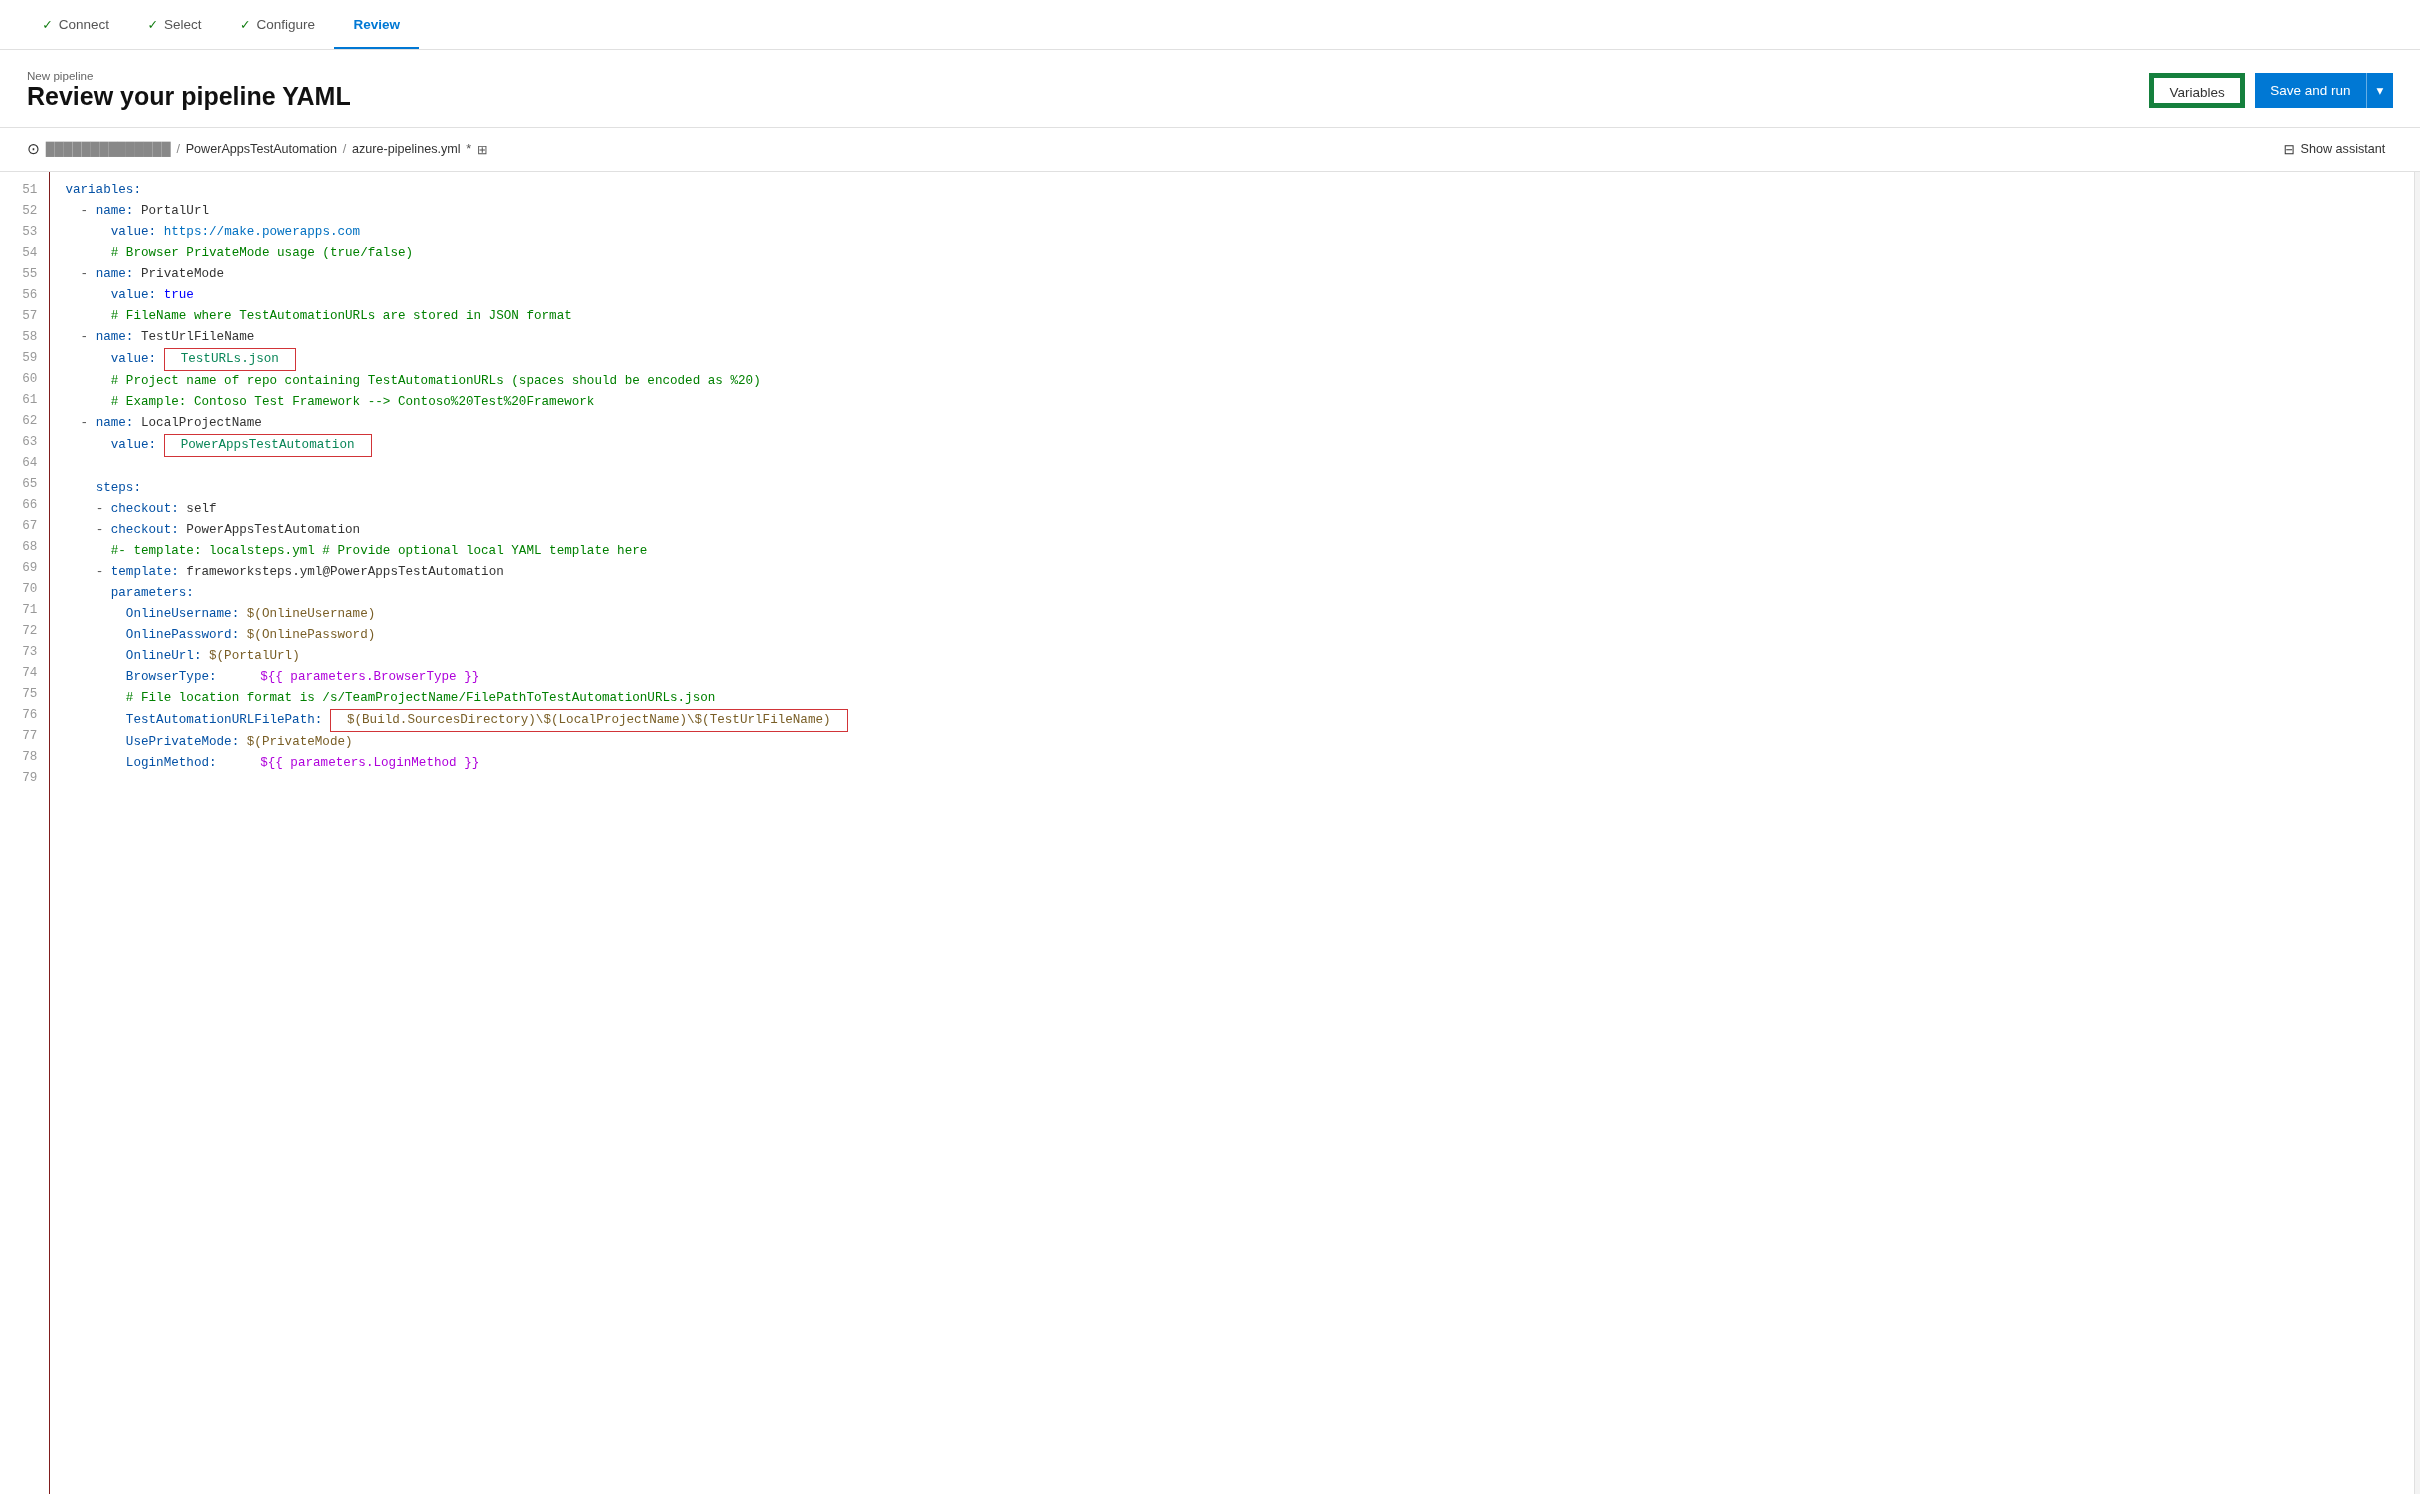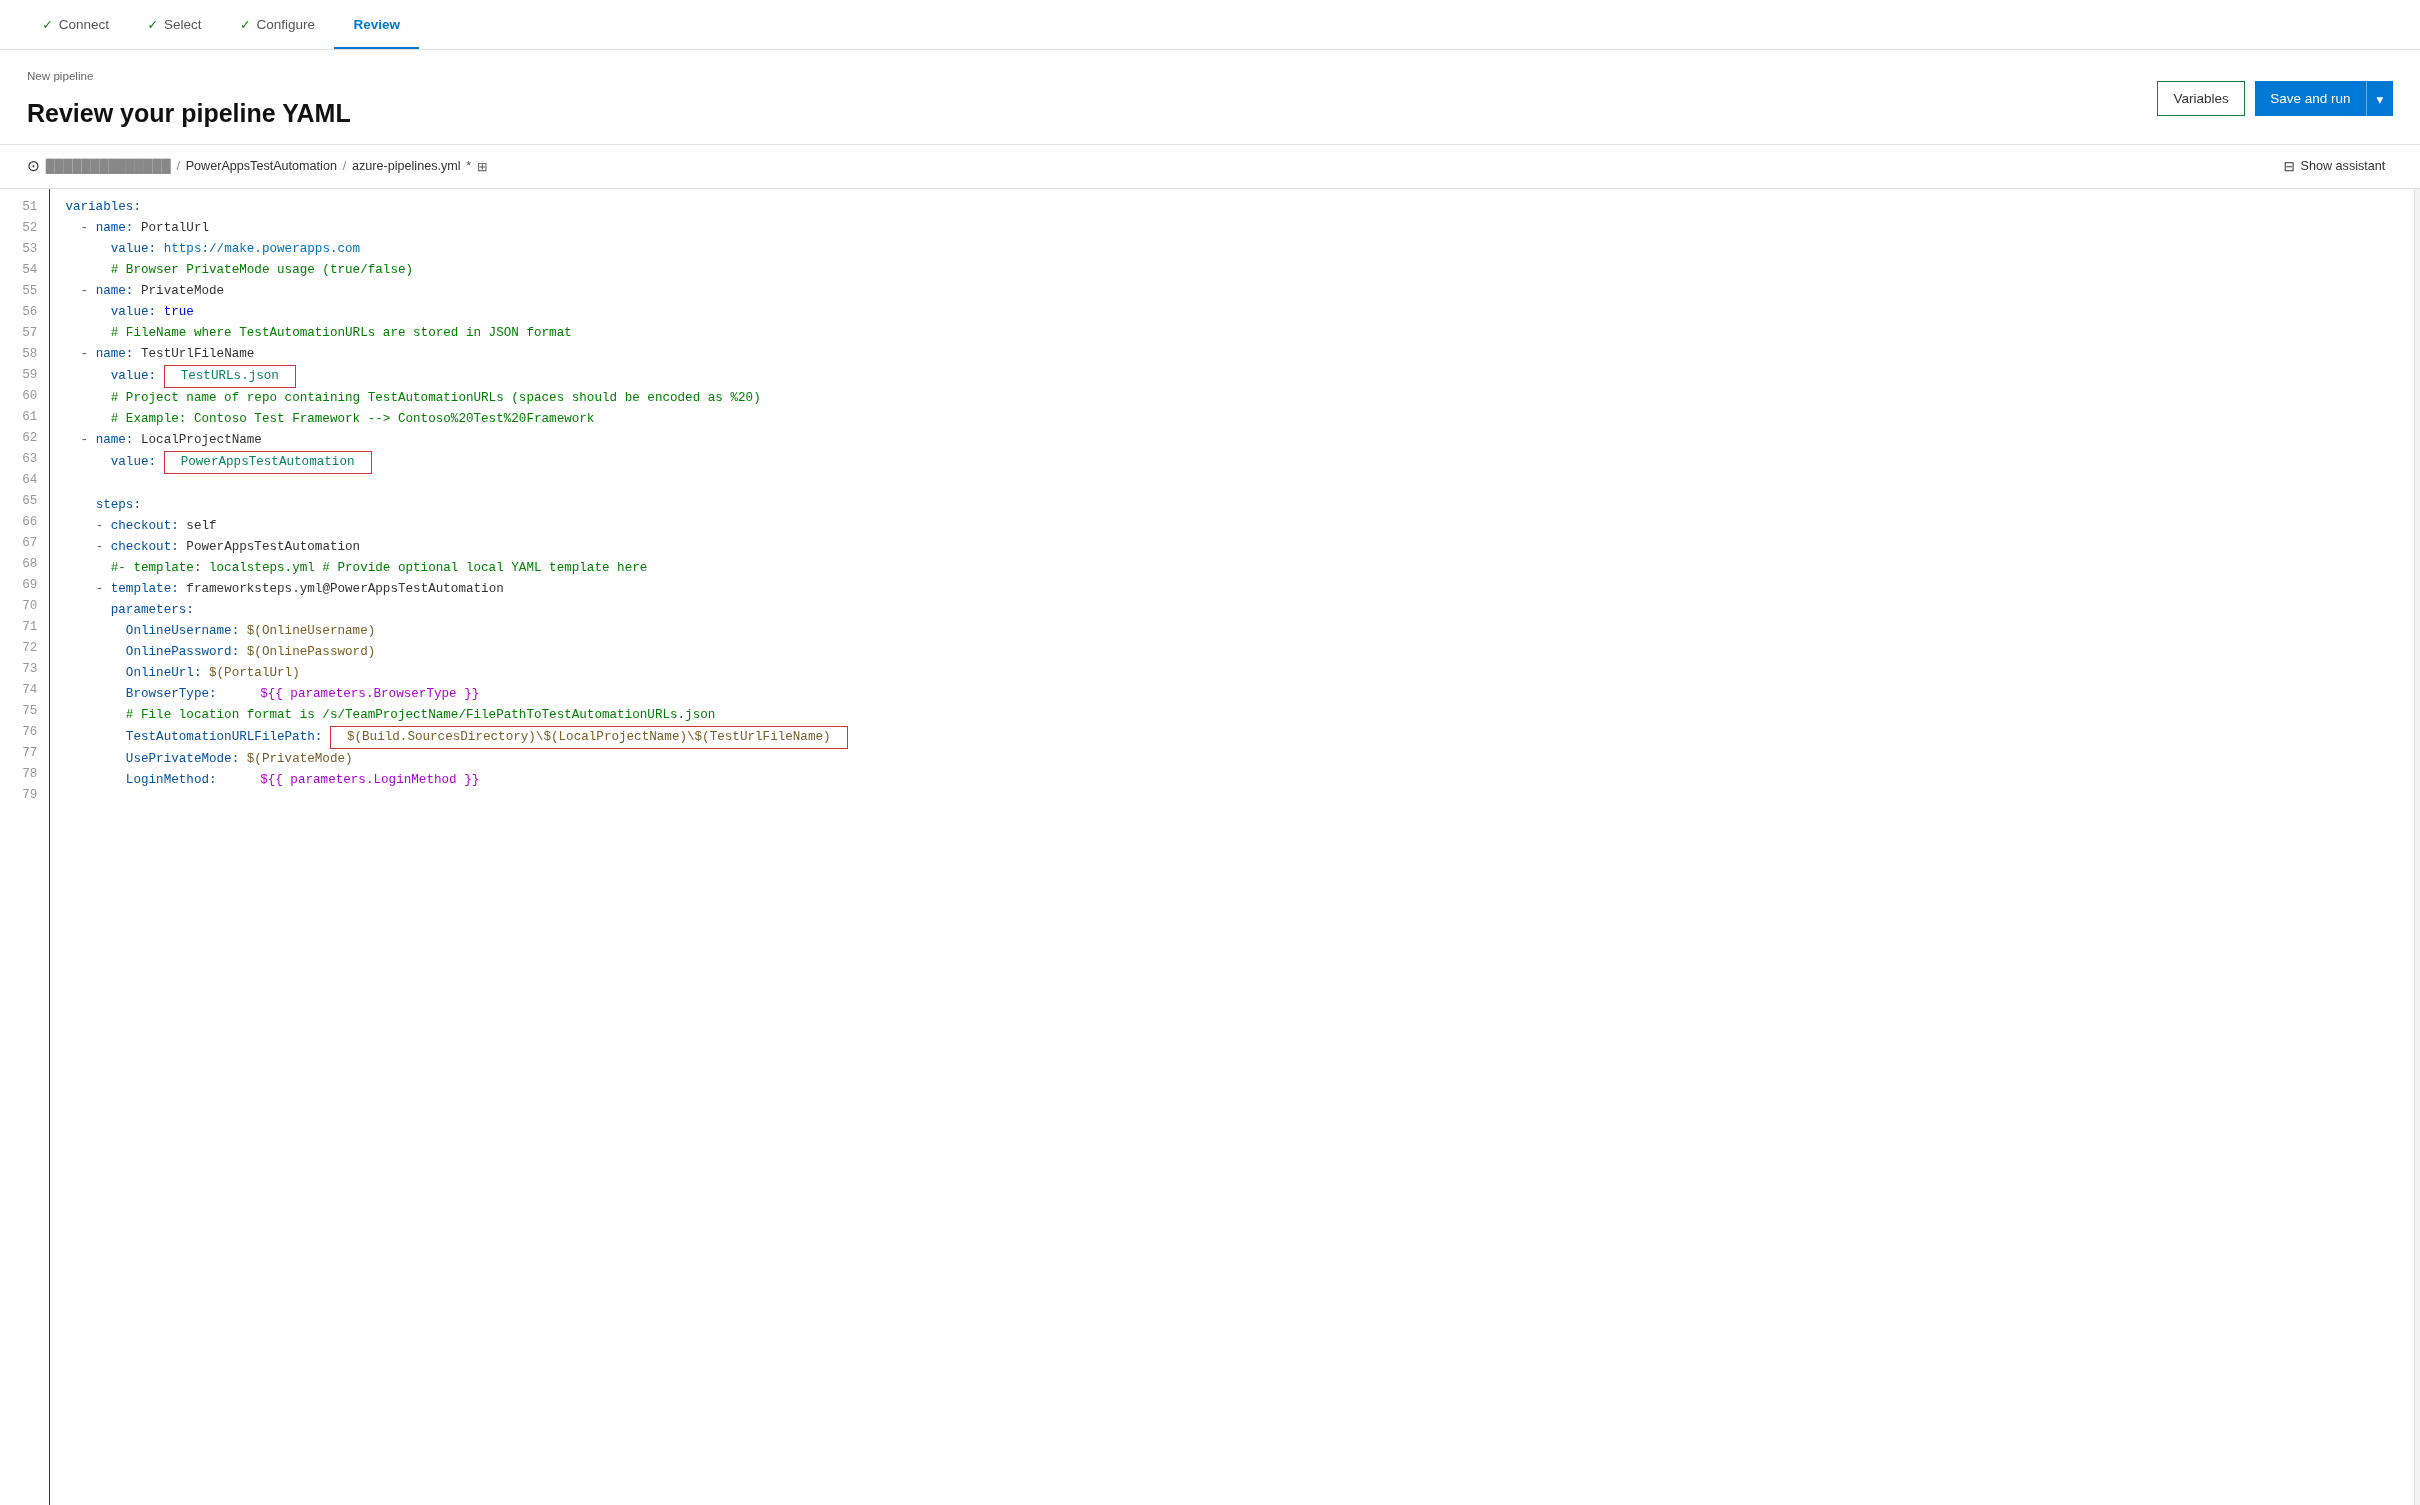--- a/index.html
+++ b/index.html
@@ -52,35 +52,35 @@
     .header-area {
       padding: 19.3px 27px 15.4px;
       border-bottom: 1px solid #e0e0e0;
       display: flex;
       align-items: center;
       justify-content: space-between;
     }
     .header-left .subtitle {
       font-size: 11.6px;
       color: #666;
-      margin-bottom: 17px;
+      margin-bottom: 0;
     }
     .header-left .title {
       font-size: 25px;
       font-weight: 600;
       color: #111;
     }
     .header-right {
       display: flex;
       gap: 9.7px;
       align-items: center;
     }
     .btn-variables {
       padding: 7.7px 15.4px;
-      border: 1px solid #15803d;
+      border: 5px solid #15803d;
       background: #fff;
       cursor: pointer;
       font-size: 13.5px;
       color: #333;
       height: 35px;
     }
     .btn-save-run {
       display: flex;
       align-items: center;
       background: #0078d4;

